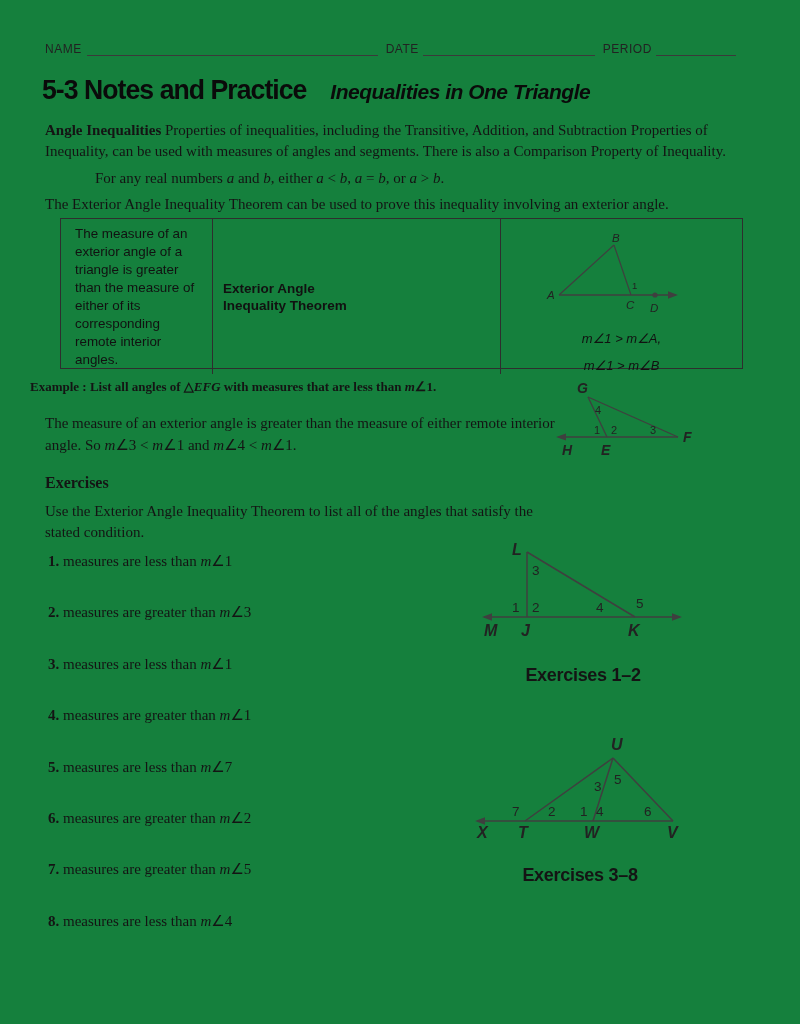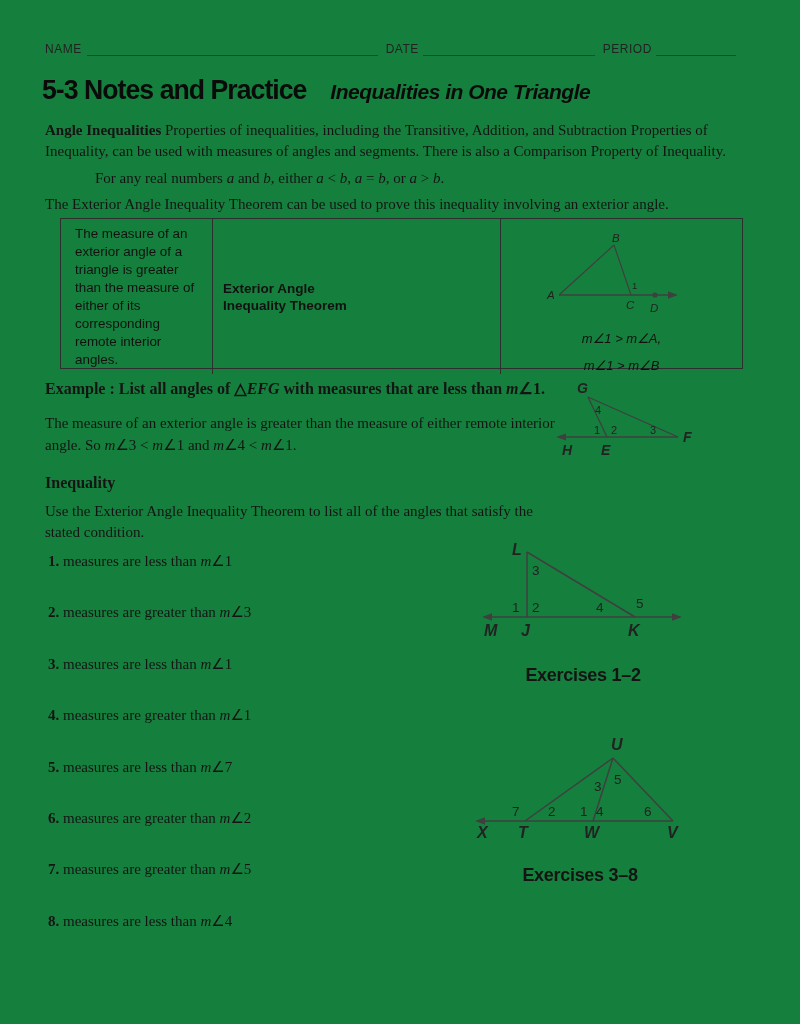--- a/index.html
+++ b/index.html
@@ -57,21 +57,21 @@
   .cell-statement { align-items:center; padding:0 10px 0 14px; font-size:13.4px; line-height:18px; color:#111; }
   .cell-figure { flex-direction:column; align-items:center; }
   .cell-figure svg { margin-top:14px; }
   .thm-formula {
     font-style:italic; font-size:13px; color:#111; text-align:center; line-height:16px;
   }
   .thm-formula.f1 { margin-top:4px; }
   .thm-formula.f2 { margin-top:11px; }
 
   
-  .example-heading { position:absolute; top:379px; left:45px; font-weight:bold; font-size:16px; }
+  .example-heading { position:absolute; top:379px; left:30px; font-weight:bold; font-size:13px; }
   .example-body { position:absolute; top:413px; left:45px; width:515px; font-size:15px; line-height:21.5px; }
   .fig-efg { position:absolute; top:377px; left:548px; }
 
   
   .ex-heading { position:absolute; top:474px; left:45px; font-weight:bold; font-size:16px; }
   .ex-instructions { position:absolute; top:501px; left:45px; width:500px; font-weight:normal; font-size:15px; line-height:21px; }
   .ex-items { position:absolute; top:552px; left:48px; width:400px; }
   .ex-item { height:20px; margin-bottom:31.4px; font-size:15px; white-space:nowrap; }
 
   .fig12-block { position:absolute; top:538px; left:478px; width:210px; }
@@ -151,21 +151,21 @@
     <text class="v-label bold" x="29" y="16" font-size="14">G</text>
     <text class="v-label bold" x="14" y="78" font-size="14">H</text>
     <text class="v-label bold" x="53" y="78" font-size="14">E</text>
     <text class="v-label bold" x="135" y="65" font-size="14">F</text>
     <text class="a-label" x="47" y="37" font-size="11">4</text>
     <text class="a-label" x="46" y="57" font-size="11">1</text>
     <text class="a-label" x="63" y="57" font-size="11">2</text>
     <text class="a-label" x="102" y="57" font-size="11">3</text>
   </svg>
 
-  <div class="ex-heading">Inequality</div>
+  <div class="ex-heading">Exercises</div>
   <div class="ex-instructions">Use the Exterior Angle Inequality Theorem to list all of the angles that satisfy the stated condition.</div>
 
   <div class="ex-items">
     <div class="ex-item"><span class="b">1.</span><span> measures are less than </span><span class="i">m</span><span>∠1</span></div>
     <div class="ex-item"><span class="b">2.</span><span> measures are greater than </span><span class="i">m</span><span>∠3</span></div>
     <div class="ex-item"><span class="b">3.</span><span> measures are less than </span><span class="i">m</span><span>∠1</span></div>
     <div class="ex-item"><span class="b">4.</span><span> measures are greater than </span><span class="i">m</span><span>∠1</span></div>
     <div class="ex-item"><span class="b">5.</span><span> measures are less than </span><span class="i">m</span><span>∠7</span></div>
     <div class="ex-item"><span class="b">6.</span><span> measures are greater than </span><span class="i">m</span><span>∠2</span></div>
     <div class="ex-item"><span class="b">7.</span><span> measures are greater than </span><span class="i">m</span><span>∠5</span></div>

